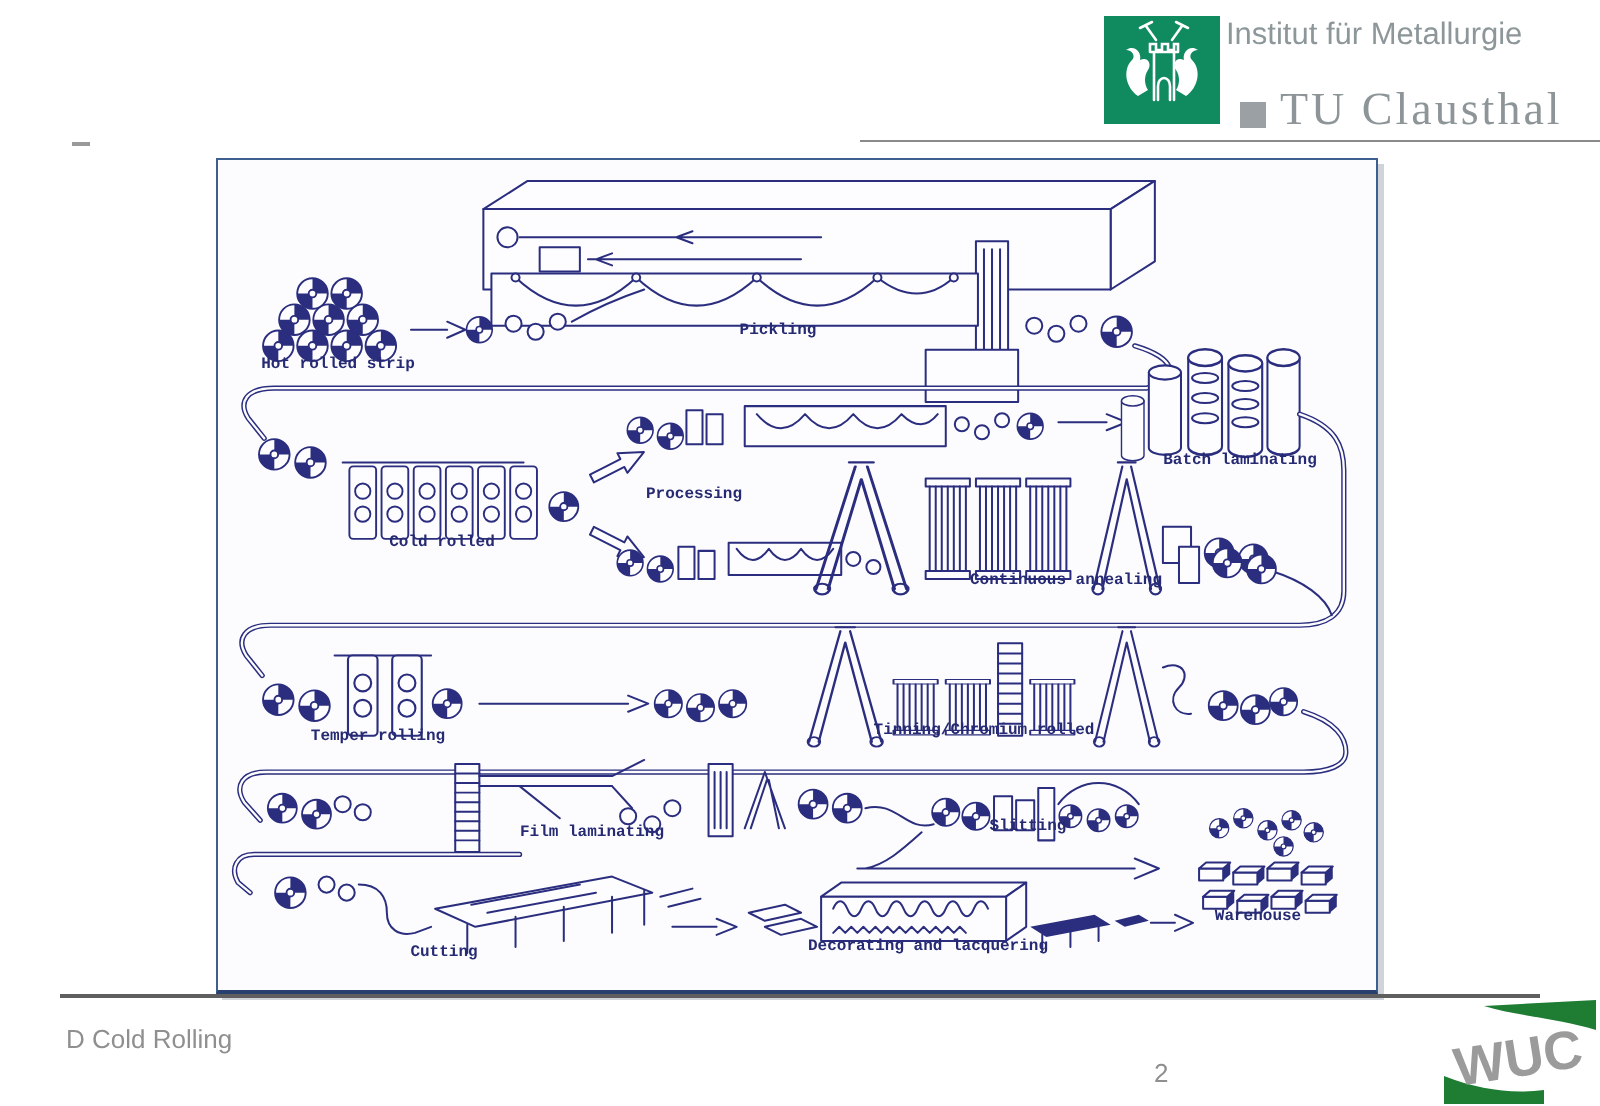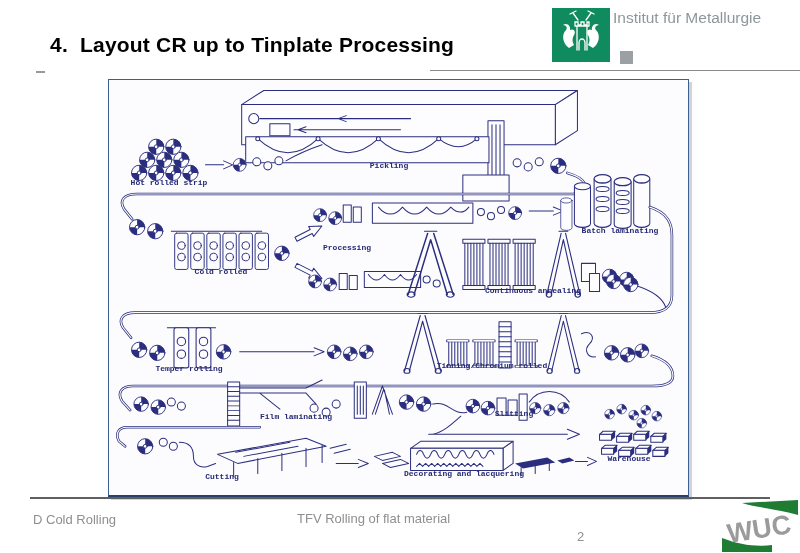--- a/index.html
+++ b/index.html
@@ -33,37 +33,37 @@
   .ftr-left{position:absolute;left:33px;top:512px;font-size:13px;color:#8f8f8f;}
   .ftr-center{position:absolute;left:297px;top:511px;font-size:13px;color:#8f8f8f;}
   .page-num{position:absolute;left:577px;top:529px;font-size:13px;color:#8f8f8f;}
   .wuc{position:absolute;left:722px;top:500px;width:76px;height:52px;}
 </style>
 </head>
 <body>
 
 <div class="slide">
 
-  <div class="title">4.  Layout CR up to Tinplate Processing</div>
   <div class="tick"></div>
   <div class="hdr-rule"></div>
 
   <div class="logo-green">
     <svg width="58" height="54" viewBox="0 0 58 54">
       <g stroke="#fff" fill="none" stroke-width="1.3" stroke-linecap="round">
         <path d="M25,42 V18 M35,42 V18 M23,18 h14 M23,18 v-4 h3 v3 h3 v-3 h3 v3 h3 v-3 h2 v4"></path>
         <path d="M27,42 v-7 a3,4 0 0 1 6,0 v7"></path>
         <path d="M26,12 L21,5 M34,12 L39,5 M18,6 l6,-3 M42,6 l-6,-3"></path>
       </g>
       <path fill="#fff" d="M17,40 c-6,-4 -8,-13 -3,-18 c2,-2 0,-5 -3,-5 c4,-3 8,1 7,5 c4,-2 6,2 4,5 c-2,3 -2,7 0,10 z" stroke="none"></path>
       <path fill="#fff" d="M41,40 c6,-4 8,-13 3,-18 c-2,-2 0,-5 3,-5 c-4,-3 -8,1 -7,5 c-4,-2 -6,2 -4,5 c2,3 2,7 0,10 z" stroke="none"></path>
     </svg>
   </div>
   <div class="inst1">Institut für Metallurgie</div>
   <div class="tu-square"></div>
+  <div class="tu-name">TU Clausthal</div>
 
   <div class="frame">
     <svg class="art" viewBox="0 0 576 412">
       <defs>
         <g id="coil">
           <circle r="8" class="w"></circle>
           <path class="f" d="M0,-8 A8,8 0 0 1 8,0 L0,0 Z"></path>
           <path class="f" d="M0,8 A8,8 0 0 1 -8,0 L0,0 Z"></path>
           <circle r="2" class="w"></circle>
         </g>
@@ -335,21 +335,20 @@
     <div class="dlabel" style="left:383px;top:281px">Tinning/Chromium rolled</div>
     <div class="dlabel" style="left:187px;top:332px">Film laminating</div>
     <div class="dlabel" style="left:405px;top:329px">Slitting</div>
     <div class="dlabel" style="left:113px;top:392px">Cutting</div>
     <div class="dlabel" style="left:355px;top:389px">Decorating and lacquering</div>
     <div class="dlabel" style="left:520px;top:374px">Warehouse</div>
   </div>
 
   <div class="ftr-rule"></div>
   <div class="ftr-left">D Cold Rolling</div>
-  <div class="ftr-center">TFV Rolling of flat material</div>
   <div class="page-num">2</div>
 
   <div class="wuc">
     <svg width="76" height="52" viewBox="0 0 76 52">
       <path fill="#1e7c33" d="M20,3 L76,0 L76,15 C56,9 36,8 20,3 Z"></path>
       <path fill="#1e7c33" d="M0,52 L0,38 C18,45 34,47 50,45 L50,52 Z"></path>
       <text x="5" y="38" transform="rotate(-9 38 30)" font-family="Liberation Sans, sans-serif" font-size="27" font-weight="bold" fill="#9b9b9b">WUC</text>
     </svg>
   </div>
 

